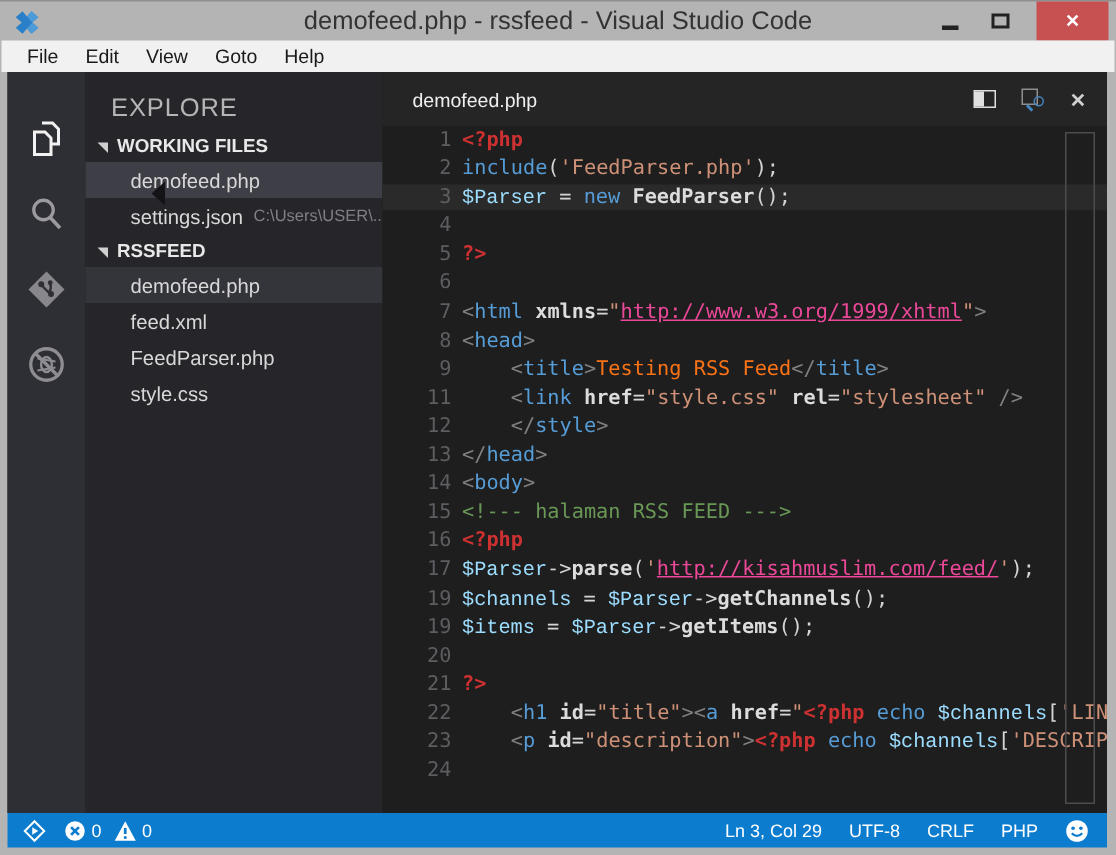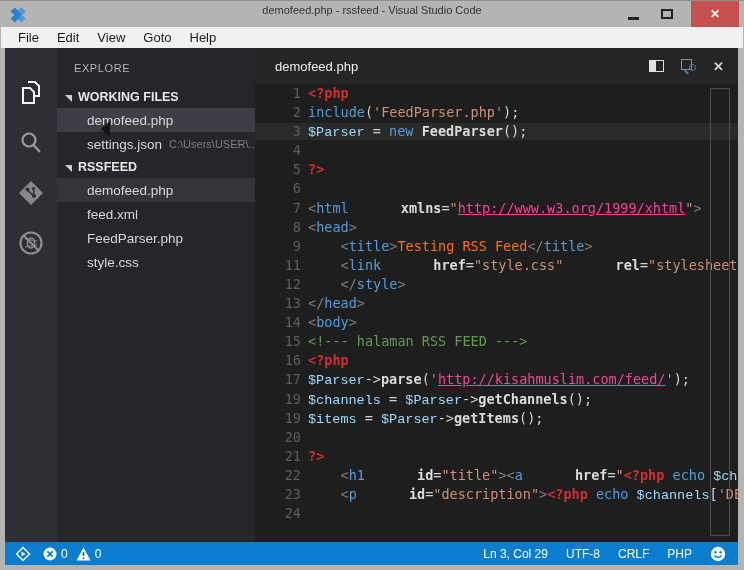--- a/index.html
+++ b/index.html
@@ -6,40 +6,40 @@
   html,body { width:744px; height:570px; overflow:hidden; }
   body {
     position:relative;
     background:#b4b4b4; 
     font-family:"Liberation Sans", sans-serif;
     -webkit-font-smoothing:antialiased;
   }
   
   .titlebar { position:absolute; top:0; left:0; width:744px; height:27px; background:#b4b4b4; border-top:1px solid #8f8f8f; }
   .vs-logo { position:absolute; left:9px; top:5px; width:18px; height:18px; }
-  .title-text { position:absolute; left:0; right:0; top:3px; text-align:center; font-size:11px; color:#333; }
+  .title-text { position:absolute; left:0; right:0; top:3px; text-align:center; font-size:17px; color:#333; }
   .winbtn { position:absolute; top:0; height:26px; display:flex; align-items:center; justify-content:center; cursor:default; }
   .btn-min { right:96px; width:30px; }
   .btn-max { right:62px; width:30px; }
   .btn-close { right:5px; width:48px; background:#c75050; color:#fff; font-size:12px; font-weight:bold; }
   .glyph-min { width:11px; height:3px; background:#222; margin-top:8px; }
   .glyph-max { width:12px; height:10px; border:2px solid #222; background:transparent; }
   
   .menubar { position:absolute; top:27px; left:1px; width:742px; height:21px; background:#f1f1f1; display:flex; align-items:center; padding-left:8px;text-align:right; }
   .menu-item { font-size:13px; color:#1a1a1a; padding:0 9px; height:100%; display:flex; align-items:center; cursor:default; }
   
   .main { position:absolute; top:48px; left:5px; width:733px; height:494px; display:flex; background:#1e1e1e; }
   
   .activitybar { width:52px; height:100%; background:#2e2e35; flex:none; position:relative; }
   .act-icon { width:52px; height:50px; display:flex; align-items:center; justify-content:center; cursor:pointer; }
   .active-wedge { position:absolute; left:44px; top:73px; width:0; height:0;
     border-top:8px solid transparent; border-bottom:8px solid transparent; border-right:9px solid #141417; }
   
   .sidebar { width:198px; height:100%; background:#26262a; flex:none; position:relative; color:#d6d6d6; }
-  .sidebar-title { padding:14px 0 0 17px; font-size:11px; letter-spacing:0.6px; color:#b5b5b5; height:38px; }
+  .sidebar-title { padding:14px 0 0 17px; font-size:17px; letter-spacing:0.6px; color:#b5b5b5; height:38px; }
   .section-header { height:22px; display:flex; align-items:center; padding-left:8px; cursor:pointer; }
   .twistie { width:0; height:0; border-top:7px solid #cfcfcf; border-left:7px solid transparent; margin:2px 6px 0 0; }
   .section-label { font-size:12.5px; font-weight:bold; color:#e8e8e8; }
   .file-row { height:24px; display:flex; align-items:center; padding-left:30px; font-size:13.5px; color:#d8d8d8; cursor:pointer; white-space:nowrap; overflow:hidden; }
   .file-row.sel1 { background:#3e3e46; }
   .file-row.sel2 { background:#34343b; }
   .file-detail { font-size:11px; color:#7f7f84; margin-left:7px; }
   
   .editorgroup { flex:1; height:100%; display:flex; flex-direction:column; min-width:0; position:relative; }
   .tabbar { height:36px; background:#252526; flex:none; position:relative; display:flex; align-items:center; }
@@ -56,21 +56,21 @@
   .editor { flex:1; background:#1e1e1e; overflow:hidden; position:relative;
     font-family:"DejaVu Sans Mono","Liberation Mono",monospace; font-size:13.5px; }
   .code-line { height:19.1px; line-height:19.1px; white-space:pre; position:relative; }
   .code-line.current { background:rgba(255,255,255,0.055); box-shadow:inset 0 1px 0 rgba(0,0,0,0.25), inset 0 -1px 0 rgba(0,0,0,0.25); }
   .ln { display:inline-block; width:46px; margin-right:7px; text-align:right; color:#5d5d62; }
   .tk { color:#d4d4d4; }
   .tk-php { color:#cd3131; font-weight:bold; }
   .tk-kw { color:#569cd6; }
   .tk-tag { color:#569cd6; }
   .tk-tp { color:#808080; }
-  .tk-attr { color:#dcdcdc; font-weight:bold;margin-left:44px; }
+  .tk-attr { color:#dcdcdc; font-weight:bold; }
   .tk-str { color:#ce9178; }
   .tk-lnk { color:#ec4899; text-decoration:underline; }
   .tk-var { color:#9cdcfe;font-family:Liberation Mono, monospace; }
   .tk-fn { color:#dcdcdc; font-weight:bold; }
   .tk-cm { color:#699856; }
   .tk-b { color:#f97316; font-weight:normal; }
   .scrollbar-v { position:absolute; right:8px; top:4px; width:20px; bottom:6px; border:1px solid #4c4c50; cursor:pointer; }
   
   .statusbar { position:absolute; left:5px; top:542px; width:733px; height:23px; background:#0c7cce; color:#fff; display:flex; align-items:center; font-size:12px; }
   .sb-left { display:flex; align-items:center; gap:8px; padding-left:10px; flex:1; }

